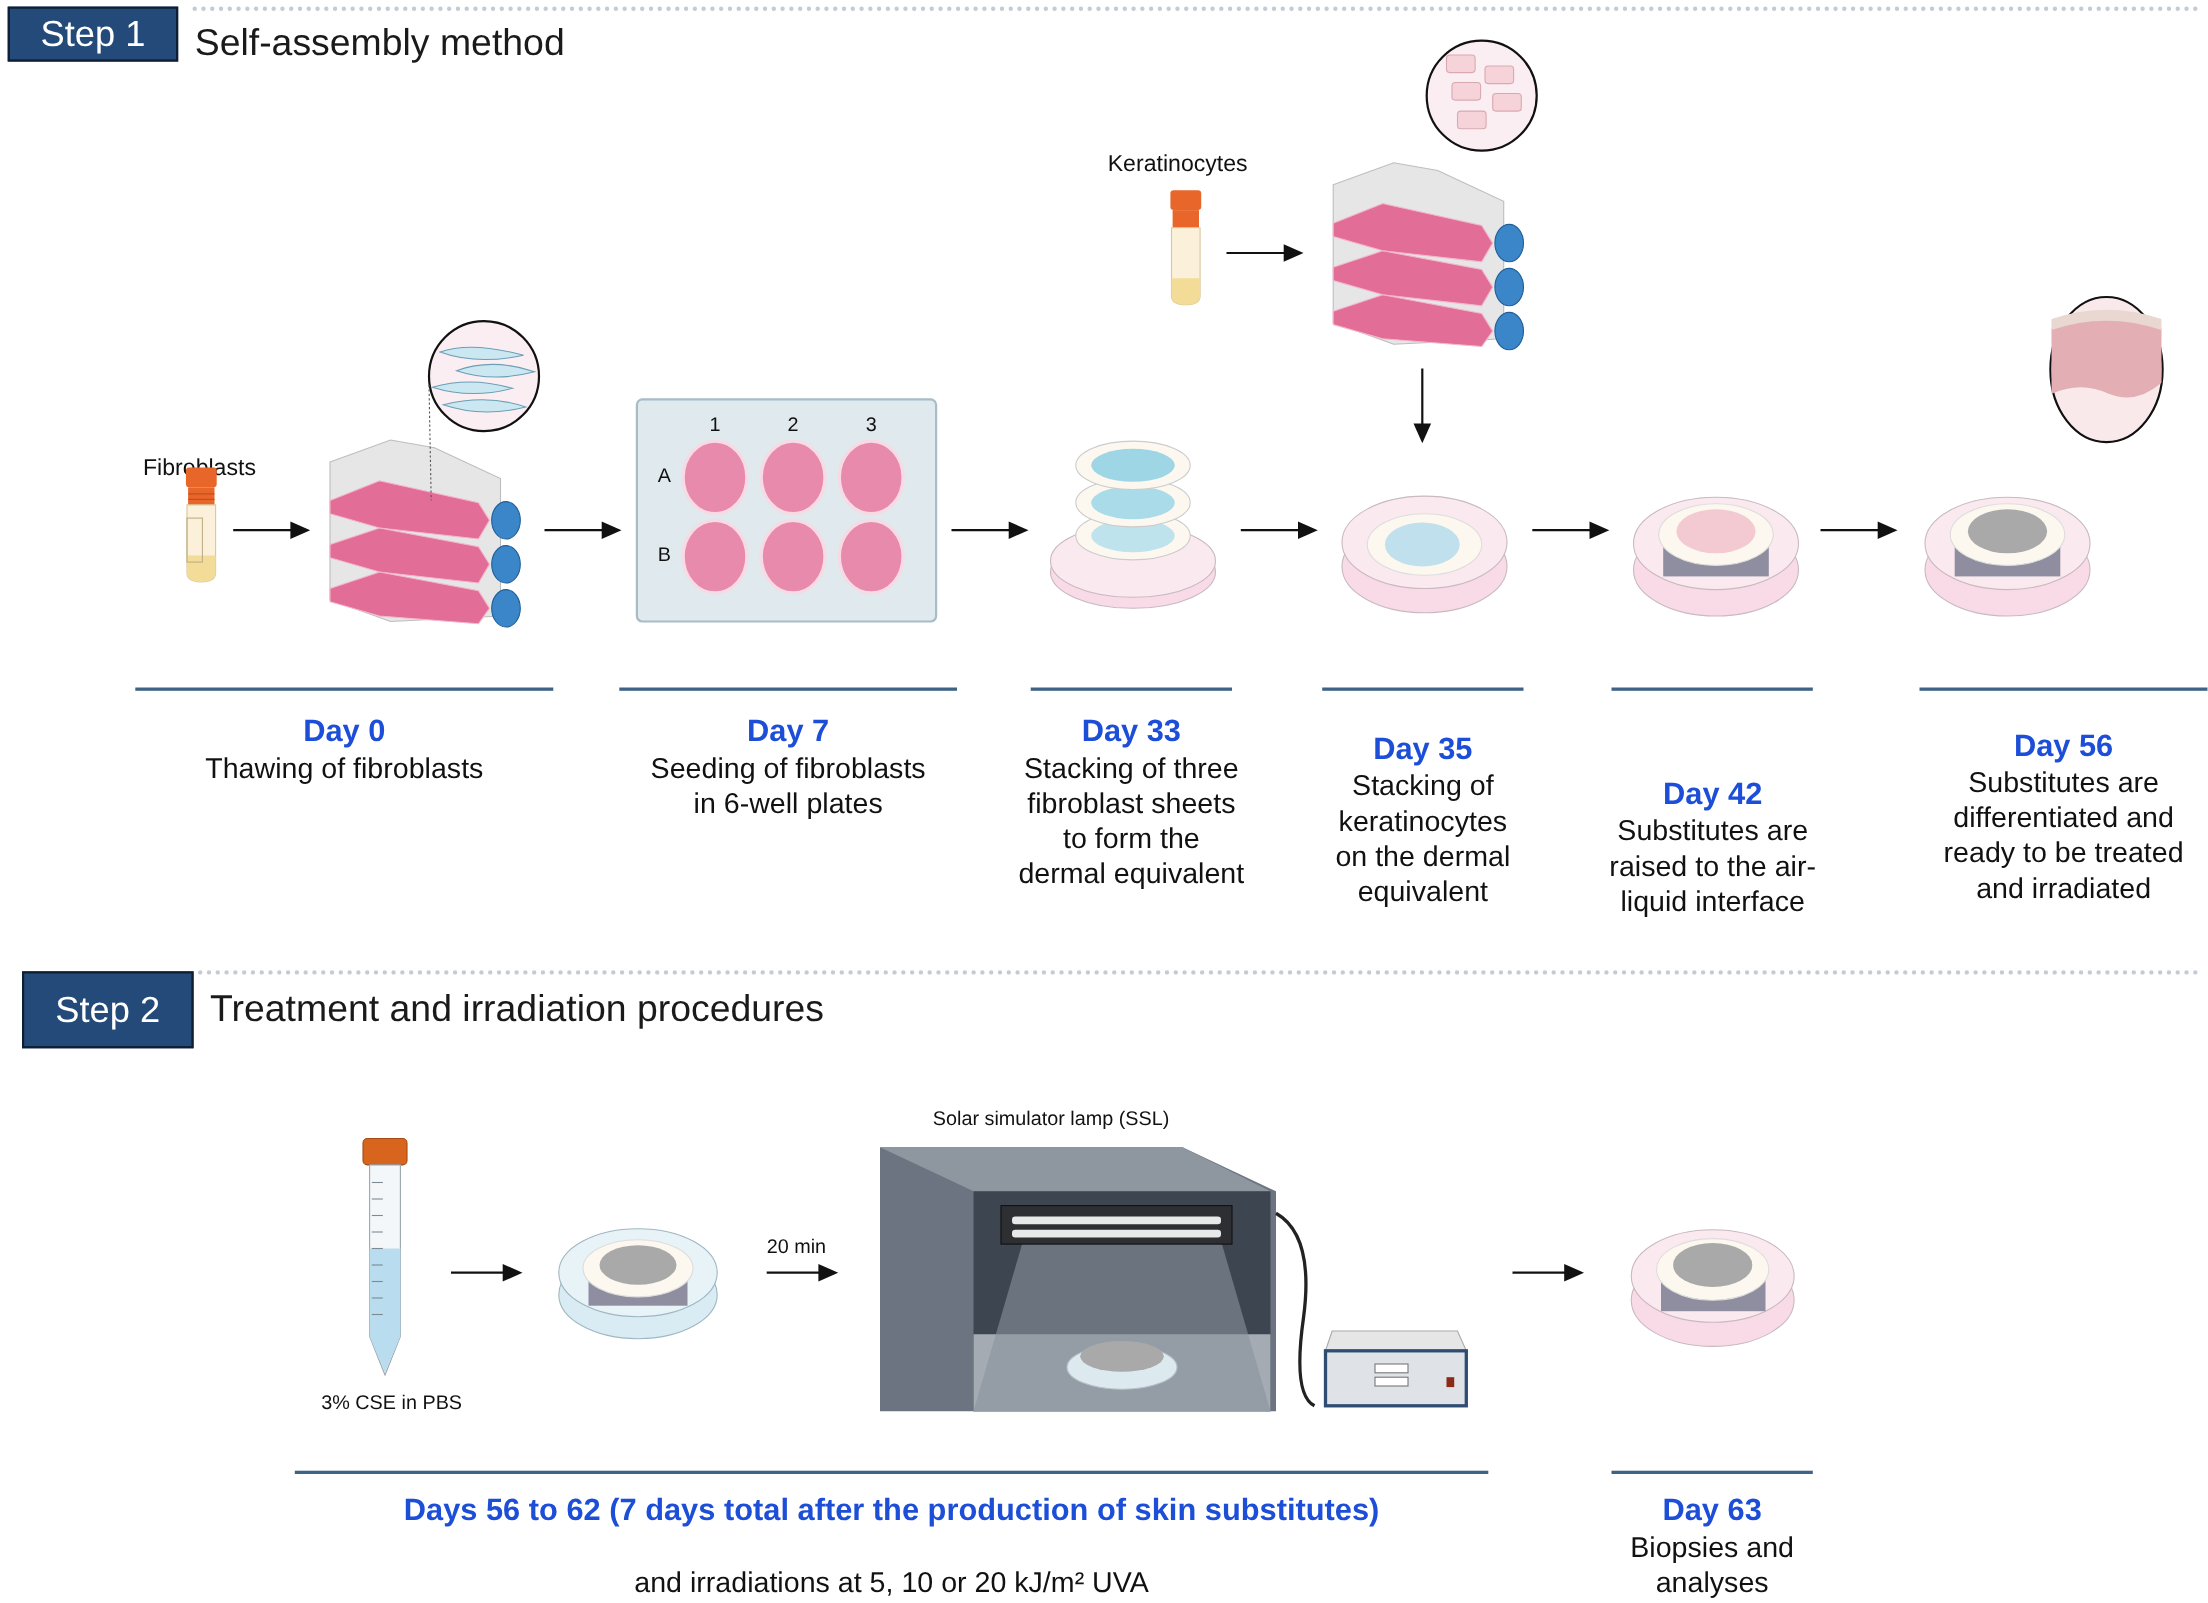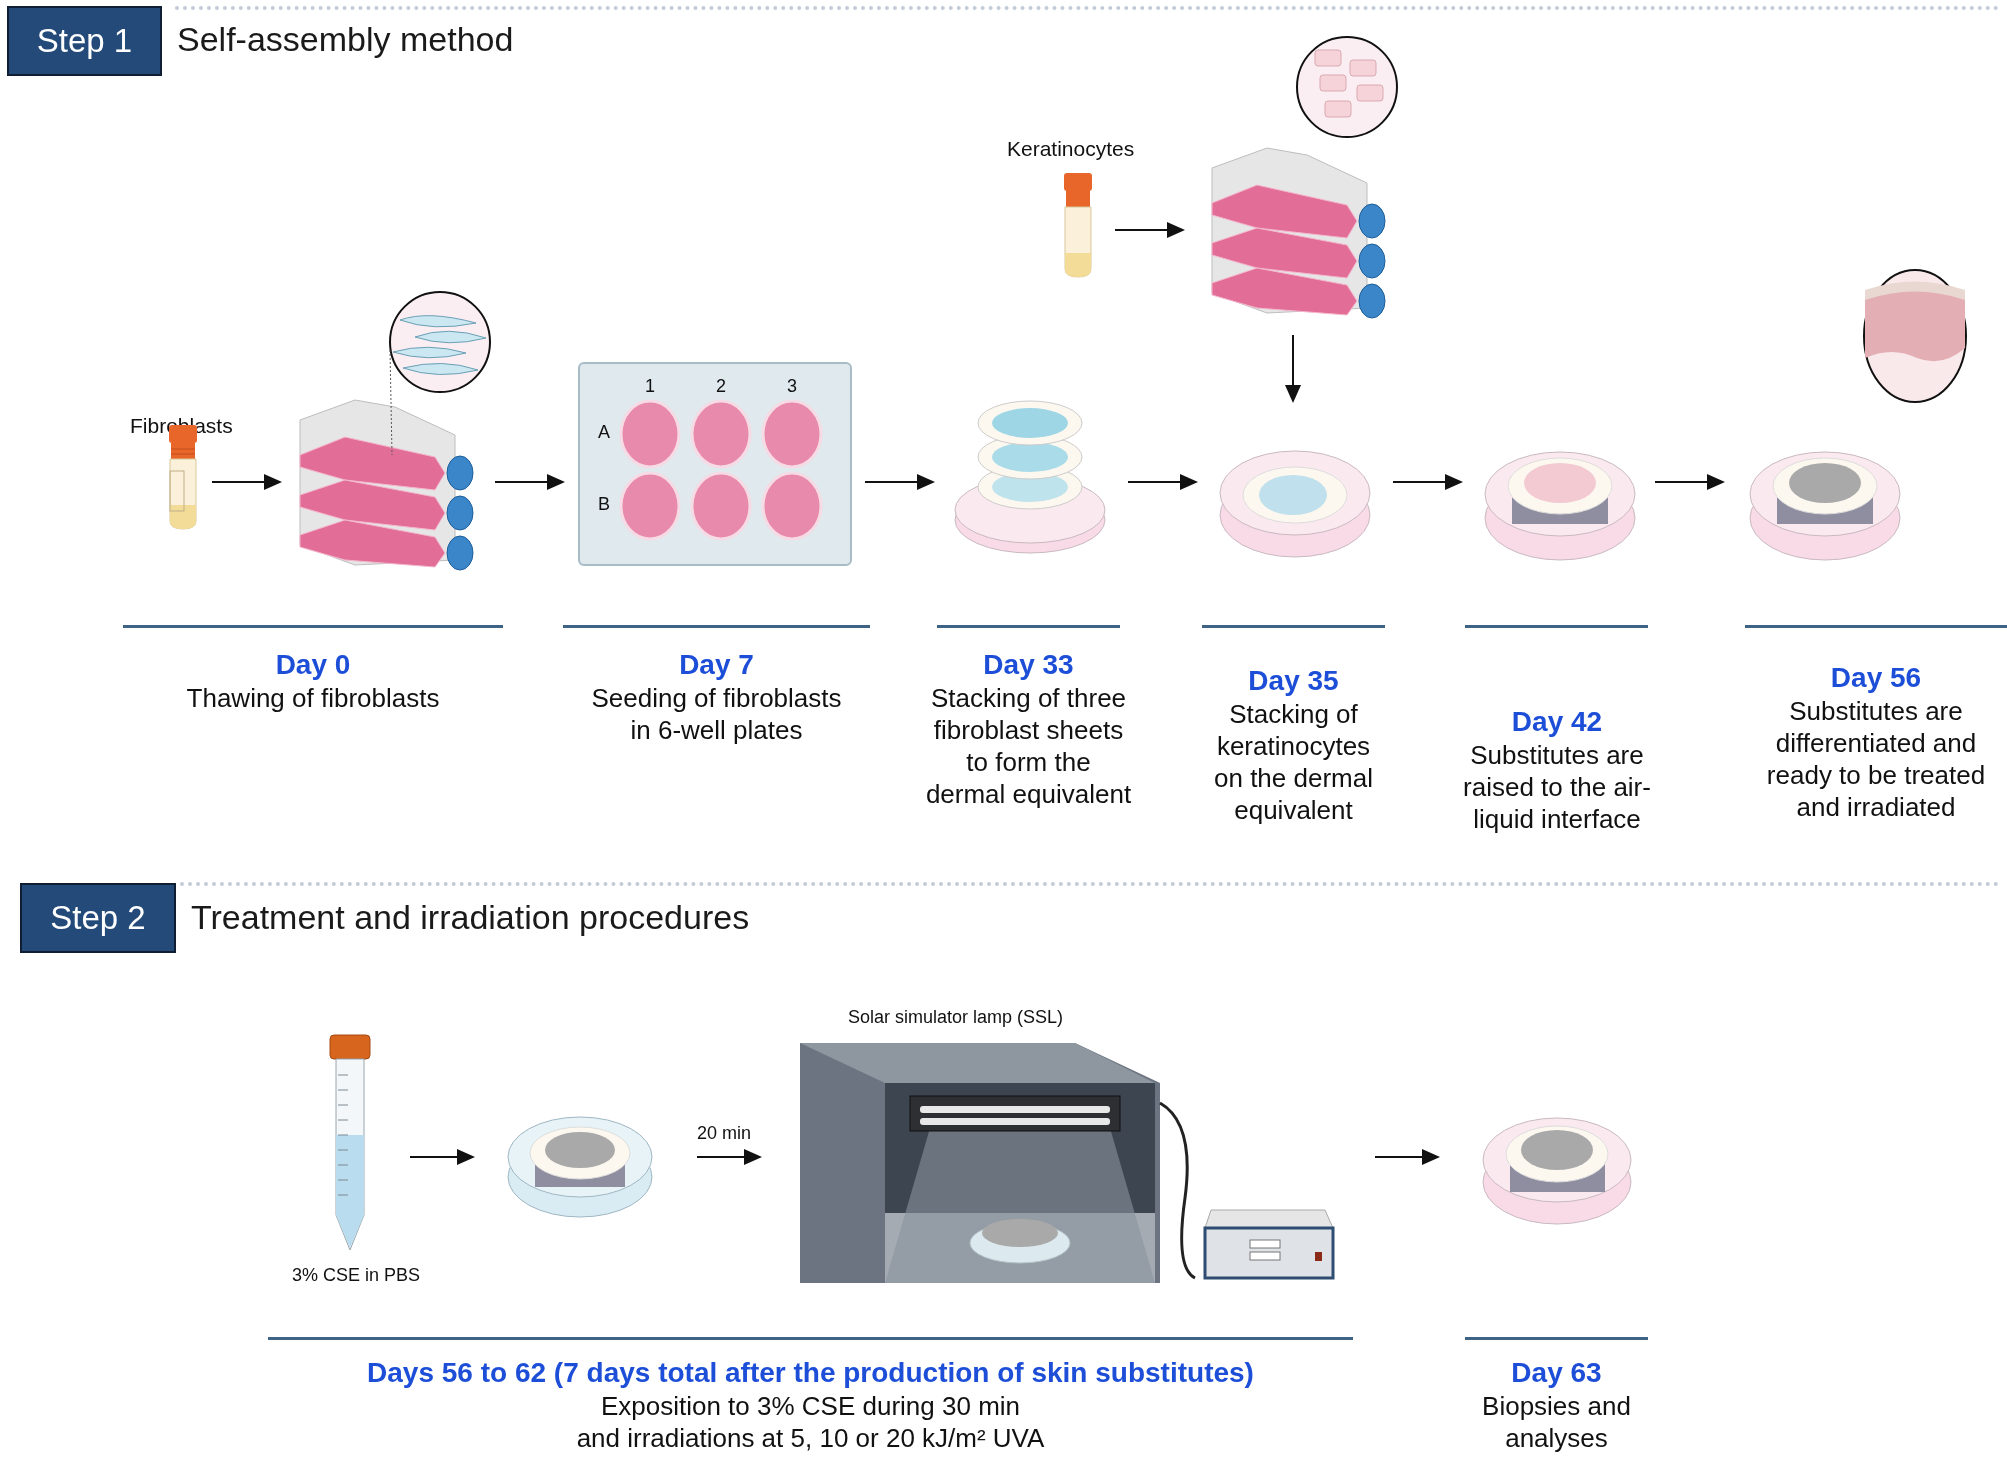--- a/index.html
+++ b/index.html
@@ -11,21 +11,21 @@
   .rule{position:absolute;height:3px;background:#3f6385;}
   .caption{position:absolute;text-align:center;font-size:26px;line-height:32px;color:#111;}
   .caption .day{display:block;color:#1d4ed8;font-weight:bold;font-size:28px;line-height:34px;}
   .label{position:absolute;font-size:21px;color:#111;white-space:nowrap;}
   .label.sm{font-size:18px;}
   svg{position:absolute;overflow:visible;}
 </style>
 </head>
 <body>
 
-<div class="step-box" style="left:7px;top:6px;width:155px;height:70px;">
+<div class="step-box" style="left:7px;top:6px;width:155px;height:50px;">
   <span>Step 1</span>
 </div>
 <div class="dots" style="left:175px;top:6px;width:1825px;"></div>
 <div class="step-title" style="left:177px;top:20px;">Self-assembly method</div>
 
 <div class="label" style="left:130px;top:374px;margin-top:40px;">Fibroblasts</div>
 <svg style="left:165px;top:425px" width="40" height="110" viewBox="0 0 40 110">
   <rect x="4" y="0" width="28" height="18" rx="3" fill="#e8662a"></rect>
   <rect x="6" y="18" width="24" height="16" fill="#e8662a"></rect>
     <line x1="6" y1="24" x2="30" y2="24" stroke="#c14d1a"></line>
@@ -307,21 +307,21 @@
   <ellipse cx="77" cy="82" rx="74" ry="42" fill="#f8dbe6" stroke="#c9b9c0"></ellipse>
   <ellipse cx="77" cy="60" rx="74" ry="42" fill="#fbe9f0" stroke="#c9b9c0"></ellipse>
   <rect x="30" y="58" width="95" height="34" fill="#8f8ea0"></rect>
   <ellipse cx="77" cy="54" rx="51" ry="28" fill="#fdf8ef" stroke="#ddd"></ellipse>
   <ellipse cx="77" cy="50" rx="36" ry="20" fill="#a9a9a9"></ellipse>
 </svg>
 
 <div class="rule" style="left:268px;top:1337px;width:1085px;"></div>
 <div class="caption" style="left:268px;top:1356px;width:1085px;">
   <span class="day">Days 56 to 62 (7 days total after the production of skin substitutes)</span>
-  <span>Exposition to 3% CSE during 30 min</span><br>
+  <br>
   <span>and irradiations at 5, 10 or 20 kJ/m² UVA</span>
 </div>
 
 <div class="rule" style="left:1465px;top:1337px;width:183px;"></div>
 <div class="caption" style="left:1445px;top:1356px;width:223px;">
   <span class="day">Day 63</span>
   <span>Biopsies and</span><br>
   <span>analyses</span>
 </div>
 

